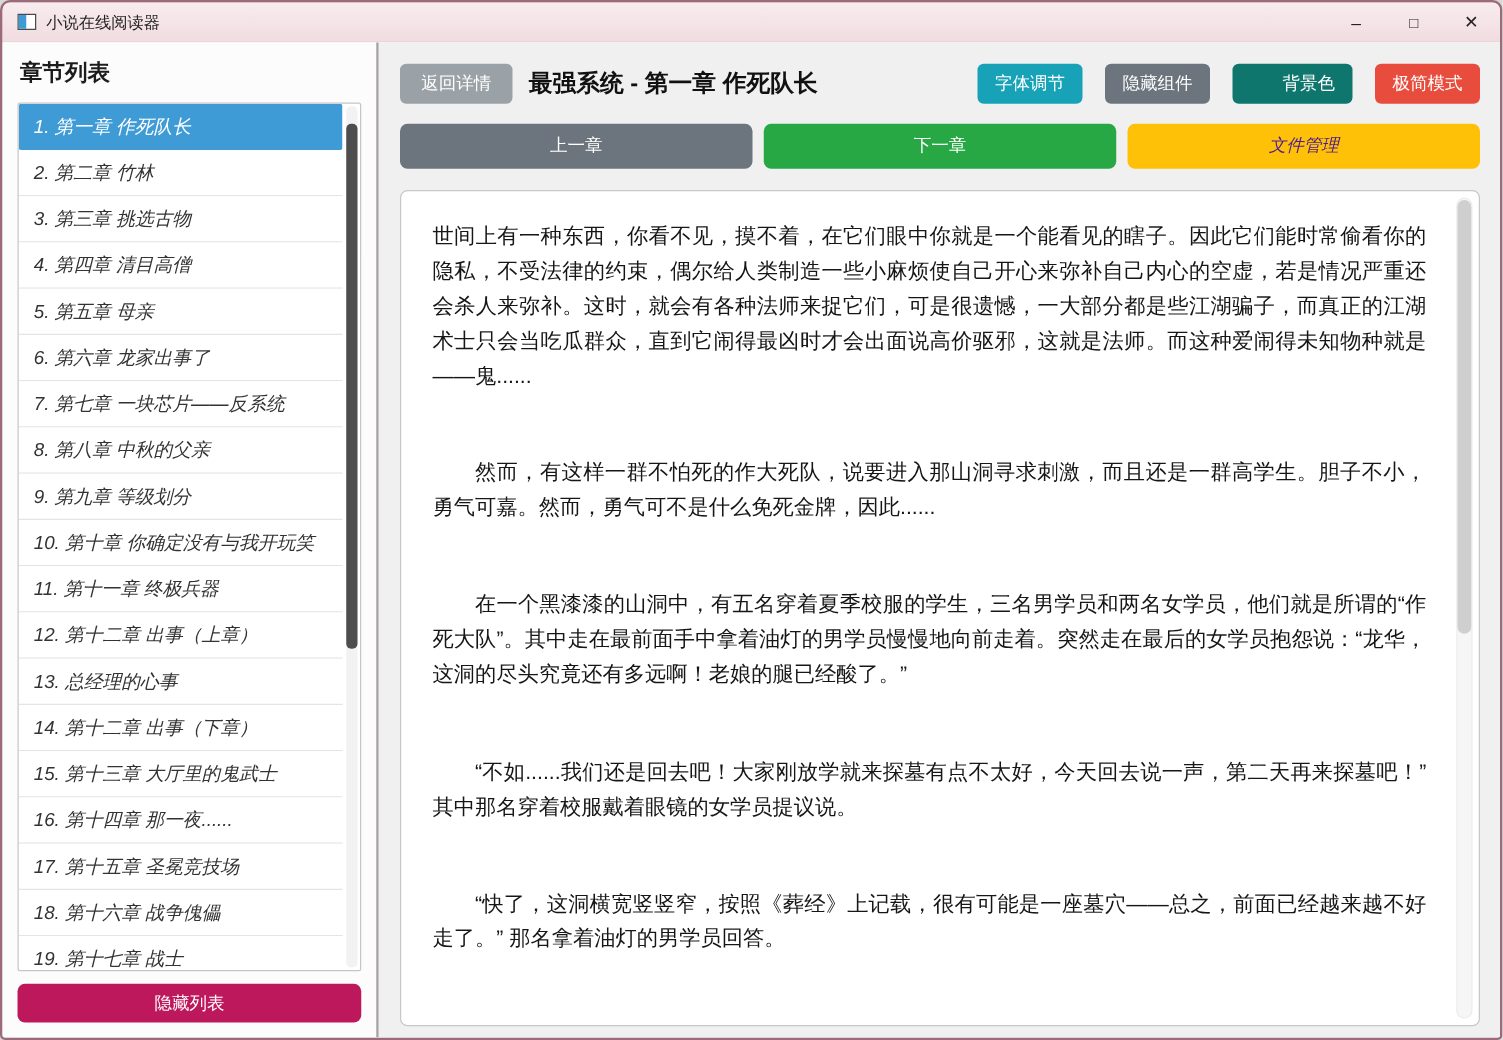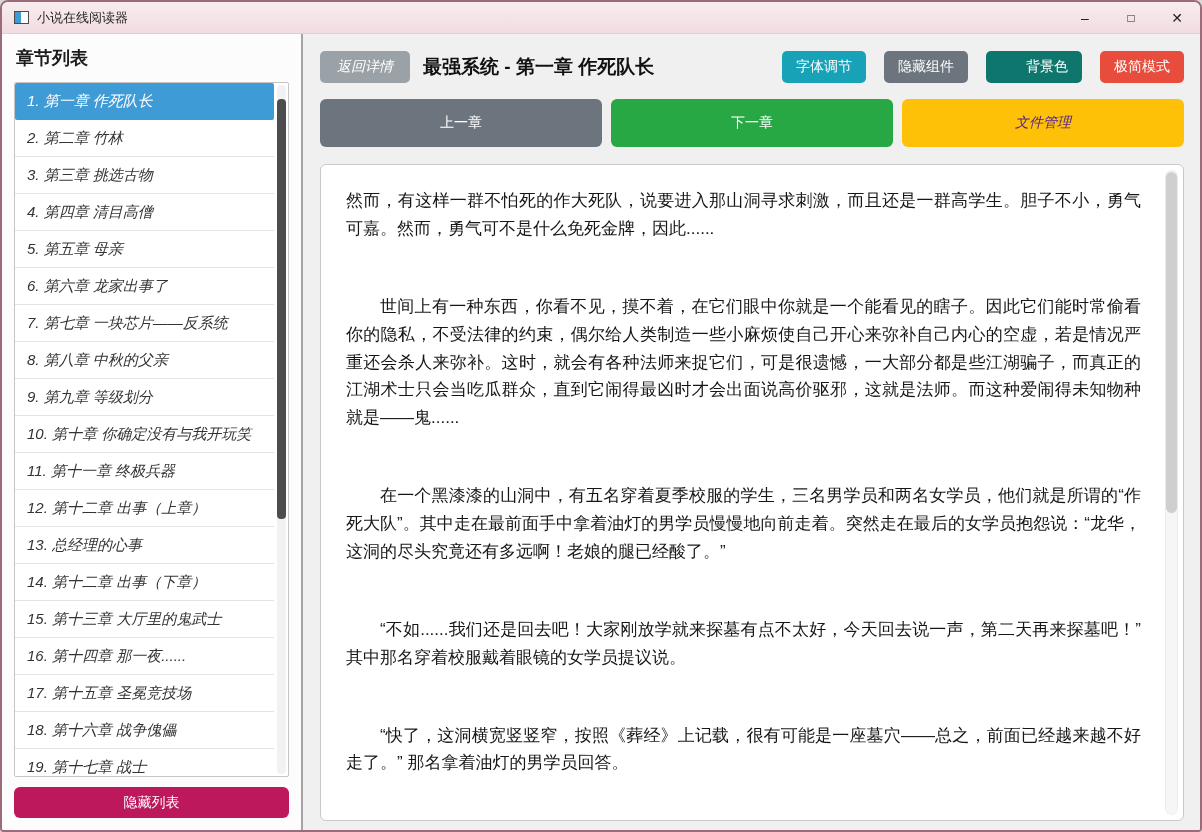--- a/index.html
+++ b/index.html
@@ -73,31 +73,31 @@
   }
 
   
   .main {
     flex:1; background:#f1f0f1; display:flex; flex-direction:column;
     padding:16px 16px 9px 17px; min-width:0;
   }
   .header-row { display:flex; align-items:center; gap:13px; height:33px; flex:0 0 auto; }
   .back-btn {
     height:32px; padding:0 17px; background:#9ba2a7; color:#ffffff;
-    border:none; border-radius:5px; font-size:14px; font-family:inherit; cursor:pointer;font-style:italic;
+    border:none; border-radius:5px; font-size:14px; font-family:inherit; cursor:pointer;
   }
   .page-title { font-size:19px; font-weight:bold; color:#111111; margin:0; flex:1; white-space:nowrap; }
   .tools { display:flex; gap:18px; }
   .tool-btn {
     height:32px; padding:0 14px; border:none; border-radius:5px;
     color:#ffffff; font-size:14px; font-family:inherit; cursor:pointer; white-space:nowrap;
   }
   .nav-row { display:flex; gap:9px; margin-top:16px; flex:0 0 auto; }
   .nav-btn {
-    flex:1; height:48px; border:none; border-radius:6px;
+    flex:1; height:36px; border:none; border-radius:6px;
     font-size:14px; font-family:inherit; cursor:pointer;
   }
 
   .content-card {
     margin-top:17px; flex:1; background:#ffffff;
     border:1px solid #c8c8c8; border-radius:6px;
     position:relative; overflow:hidden;
   }
   .reader {
     position:absolute; inset:0 24px 0 0;
@@ -177,22 +177,22 @@
       </div>
 
       <div class="nav-row" id="nav-row">
           <button class="nav-btn" style="background: rgb(108, 117, 125); color: rgb(255, 255, 255);">上一章</button>
           <button class="nav-btn" style="background: rgb(40, 167, 69); color: rgb(255, 255, 255);">下一章</button>
           <button class="nav-btn" style="background: rgb(255, 193, 7); color: #4c1d95; font-style: italic;">文件管理</button>
         </div>
 
       <div class="content-card">
         <div class="reader" id="reader">
+            <p>世间上有一种东西，你看不见，摸不着，在它们眼中你就是一个能看见的瞎子。因此它们能时常偷看你的隐私，不受法律的约束，偶尔给人类制造一些小麻烦使自己开心来弥补自己内心的空虚，若是情况严重还会杀人来弥补。这时，就会有各种法师来捉它们，可是很遗憾，一大部分都是些江湖骗子，而真正的江湖术士只会当吃瓜群众，直到它闹得最凶时才会出面说高价驱邪，这就是法师。而这种爱闹得未知物种就是——鬼......</p>
             <p>然而，有这样一群不怕死的作大死队，说要进入那山洞寻求刺激，而且还是一群高学生。胆子不小，勇气可嘉。然而，勇气可不是什么免死金牌，因此......</p>
-            <p>世间上有一种东西，你看不见，摸不着，在它们眼中你就是一个能看见的瞎子。因此它们能时常偷看你的隐私，不受法律的约束，偶尔给人类制造一些小麻烦使自己开心来弥补自己内心的空虚，若是情况严重还会杀人来弥补。这时，就会有各种法师来捉它们，可是很遗憾，一大部分都是些江湖骗子，而真正的江湖术士只会当吃瓜群众，直到它闹得最凶时才会出面说高价驱邪，这就是法师。而这种爱闹得未知物种就是——鬼......</p>
             <p>在一个黑漆漆的山洞中，有五名穿着夏季校服的学生，三名男学员和两名女学员，他们就是所谓的“作死大队”。其中走在最前面手中拿着油灯的男学员慢慢地向前走着。突然走在最后的女学员抱怨说：“龙华，这洞的尽头究竟还有多远啊！老娘的腿已经酸了。”</p>
             <p>“不如......我们还是回去吧！大家刚放学就来探墓有点不太好，今天回去说一声，第二天再来探墓吧！” 其中那名穿着校服戴着眼镜的女学员提议说。</p>
             <p>“快了，这洞横宽竖竖窄，按照《葬经》上记载，很有可能是一座墓穴——总之，前面已经越来越不好走了。” 那名拿着油灯的男学员回答。</p>
             <p>只不过她的建议很快被否决了，因为走在她前面的那个男学员回答：“不行！大家好不容易才来到这里，怎么能没有收获的这样回去？”</p>
           </div>
         <div class="content-scrollbar">
           <div class="thumb"></div>
         </div>
       </div>
 

